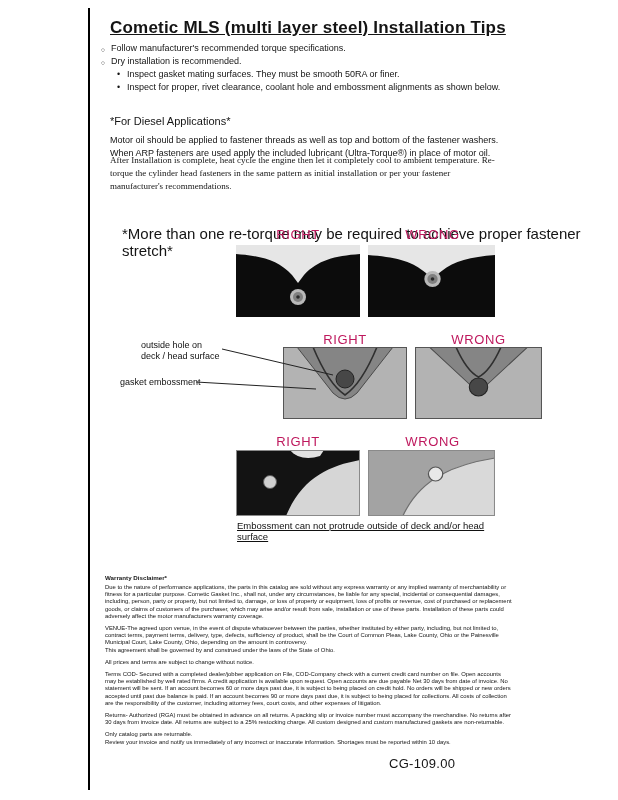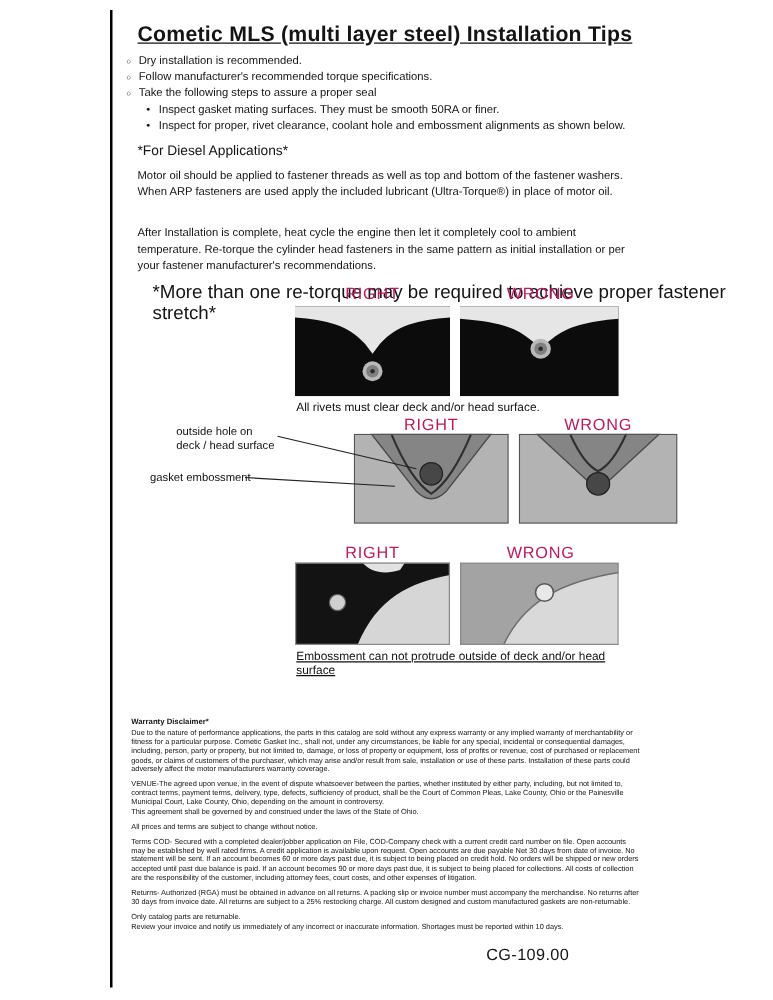--- a/index.html
+++ b/index.html
@@ -17,21 +17,21 @@
   .tips { position:absolute; left:101px; top:42px; margin:0; padding:0; list-style:none;
           font-size:9px; width:410px; }
   .tips li { position:relative; padding-left:10px; line-height:13px; }
   .tips li::before { content:"○"; position:absolute; left:0; top:0.5px; font-size:6.5px; }
   .tips li.sub { margin-left:16px; }
   .tips li.sub::before { content:"•"; font-size:9px; top:0; }
 
   .diesel-heading { position:absolute; left:110px; top:115px; margin:0; font-size:11px; font-weight:normal; }
   .para { position:absolute; left:110px; width:394px; margin:0; font-size:9px; line-height:13px; }
   .para-1 { top:134px; }
-  .para-2 { top:180px; }
+  .para-2 { top:154px;font-family:Liberation Serif, serif; }
   .note { position:absolute; left:110px; top:213px; margin:12px; font-size:15px; }
 
   .rw-label { position:absolute; font-size:13px; letter-spacing:0.6px; color:#be185d; text-align:center; }
   .img { position:absolute; display:block; }
   .caption { position:absolute; font-size:9.5px; color:#111; }
   .pointer-label { position:absolute; font-size:9px; line-height:11px; color:#111; }
   .overlay { position:absolute; left:0; top:0; width:618px; height:800px; pointer-events:none; }
 
   .disc { position:absolute; left:105px; top:574px; width:408px; }
   .disc h3 { margin:0 0 3px 0; font-size:6.2px; font-weight:bold; }
@@ -41,23 +41,22 @@
 </style>
 </head>
 <body>
 
 <div class="page">
   <div class="left-rule"></div>
 
   <h1 class="title">Cometic MLS (multi layer steel) Installation Tips</h1>
 
   <ul class="tips">
+    <li>Follow manufacturer's recommended torque specifications.</li>
     <li>Dry installation is recommended.</li>
-    <li>Follow manufacturer's recommended torque specifications.</li>
-    <li>Take the following steps to assure a proper seal</li>
     <li class="sub">Inspect gasket mating surfaces.  They must be smooth 50RA or finer.</li>
     <li class="sub">Inspect for proper, rivet clearance, coolant hole and embossment alignments as shown below.</li>
   </ul>
 
   <h2 class="diesel-heading">*For Diesel Applications*</h2>
   <p class="para para-1">Motor oil should be applied to fastener threads as well as top and bottom of the fastener washers. When ARP fasteners are used apply the included lubricant (Ultra-Torque®) in place of motor oil.</p>
   <p class="para para-2">After Installation is complete, heat cycle the engine then let it completely cool to ambient temperature. Re-torque the cylinder head fasteners in the same pattern as initial installation or per your fastener manufacturer's recommendations.</p>
   <p class="note">*More than one re-torque may be required to achieve proper fastener stretch*</p>
 
   <div class="rw-label" style="left:236px; top:227px; width:124px;">RIGHT</div>
@@ -70,21 +69,20 @@
     <circle cx="62" cy="52" r="5" fill="#808080"></circle>
     <circle cx="62" cy="52" r="1.8" fill="#2a2a2a"></circle>
   </svg>
   <svg class="img" style="left:368px; top:245px;" width="127" height="72" viewBox="0 0 124 72" preserveAspectRatio="none">
     <rect width="124" height="72" fill="#0c0c0c"></rect>
     <path d="M0,0 H124 V10 C100,12 84,16 72,26 L63,33 L54,26 C42,16 26,12 0,10 Z" fill="#e6e6e6"></path>
     <circle cx="63" cy="34" r="8" fill="#b9b9b9"></circle>
     <circle cx="63" cy="34" r="5" fill="#808080"></circle>
     <circle cx="63" cy="34" r="1.8" fill="#2a2a2a"></circle>
   </svg>
-  <div class="caption" style="left:237px; top:321px;">All rivets must clear deck and/or head surface.</div>
 
   <div class="rw-label" style="left:283px; top:332px; width:124px;">RIGHT</div>
   <div class="rw-label" style="left:415px; top:332px; width:127px;">WRONG</div>
 
   <div class="pointer-label" style="left:141px; top:340px; width:80px;">outside hole on deck / head surface</div>
   <div class="pointer-label" style="left:120px; top:377px; width:90px;">gasket embossment</div>
 
   <svg class="img" style="left:283px; top:347px;" width="124" height="72" viewBox="0 0 124 72" preserveAspectRatio="none">
     <rect width="124" height="72" fill="#b3b3b3"></rect>
     <path d="M14,0 H110 L74,46 Q62,58 50,46 Z" fill="#858585" stroke="#4a4a4a" stroke-width="1"></path>

